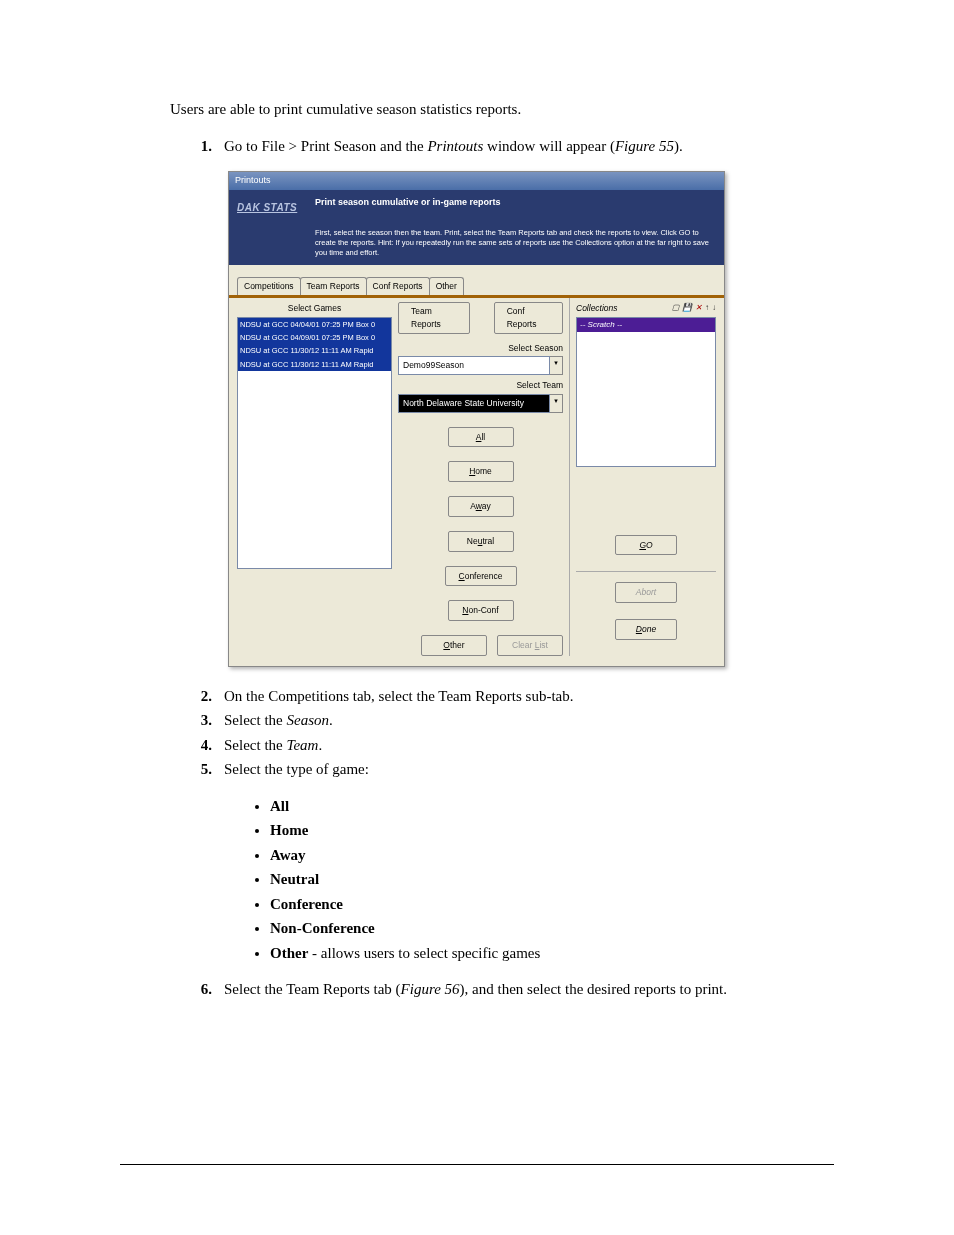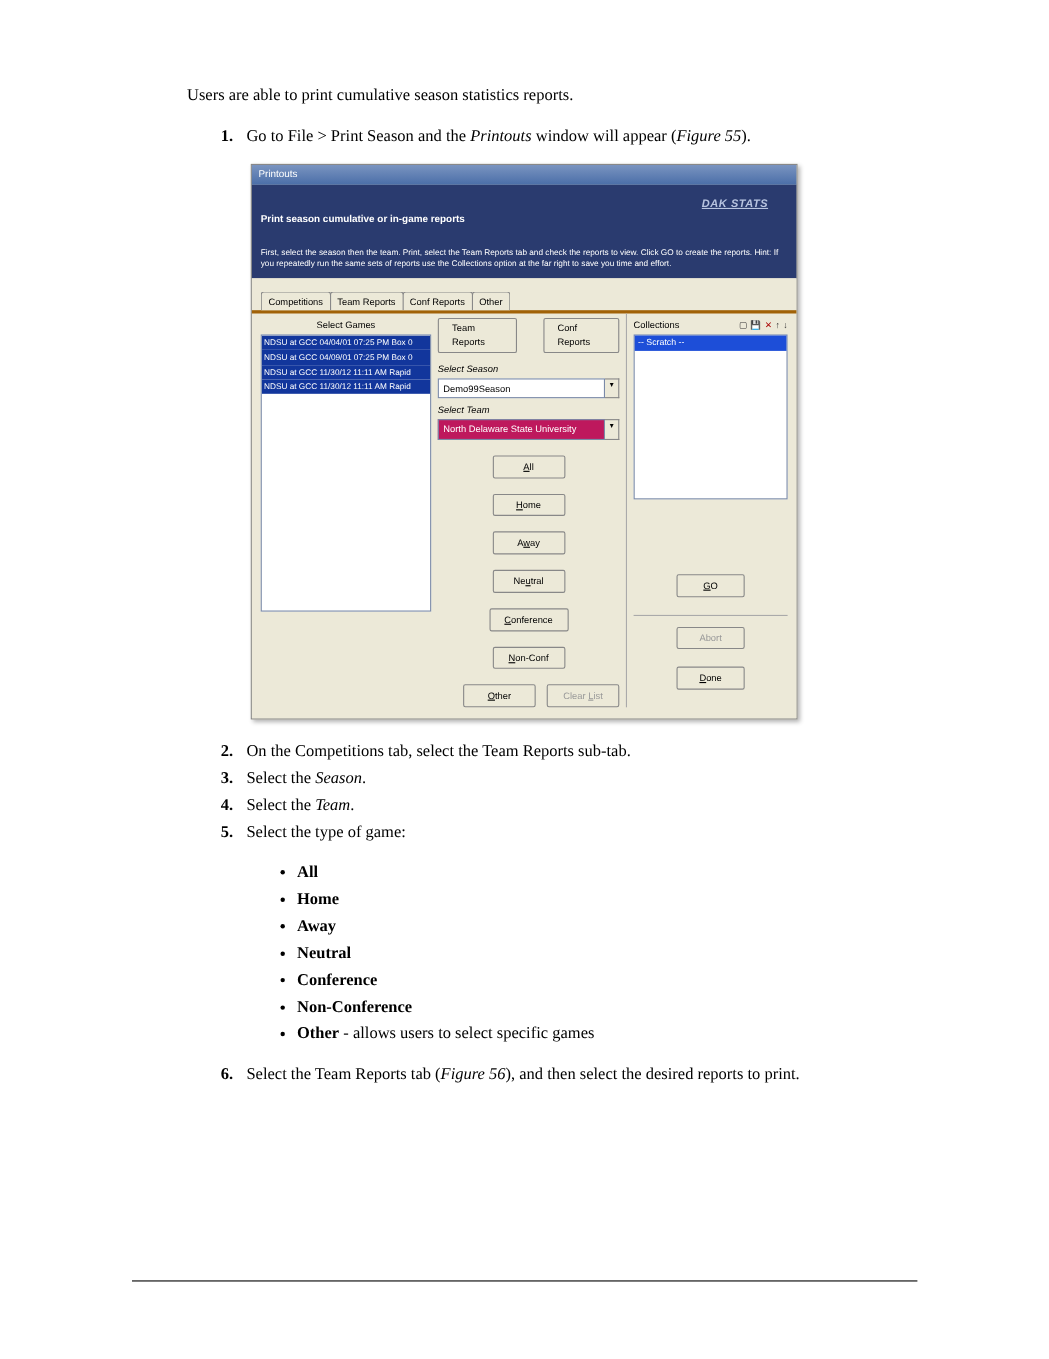--- a/index.html
+++ b/index.html
@@ -6,21 +6,21 @@
     margin: 0;
     padding: 0;
     font-family: "Palatino Linotype", "Book Antiqua", Palatino, serif;
     background: #fff;
     color: #000;
   }
   .page {
     width: 954px;
     height: 1235px;
     box-sizing: border-box;
-    padding: 76px 160px 60px 170px;
+    padding: 98px 160px 60px 170px;
     position: relative;
   }
   .body-text {
     font-size: 15px;
     line-height: 1.5;
   }
   .para { margin: 0 0 14px 0; }
   .step-list {
     list-style: none;
     padding: 0;
@@ -62,22 +62,21 @@
     background: linear-gradient(#7a94c0, #4a6ea8);
     color: #fff;
     padding: 2px 6px;
     font-size: 9px;
   }
   .header-band {
     background: #2a3b6f;
     color: #fff;
     padding: 6px 8px 8px 8px;
     display: flex;
-    align-items: flex-end;
-    flex-direction: column;
+    align-items: flex-start;
   }
   .logo {
     font-style: italic;
     font-weight: bold;
     font-size: 10px;
     color: #b8c4e0;
     letter-spacing: 0.5px;
     padding-top: 4px;
     width: 78px;
     flex-shrink: 0;
@@ -142,40 +141,39 @@
     padding: 4px 0;
   }
   .subtab {
     border: 1px solid #888;
     background: #ece9d8;
     padding: 2px 12px;
     border-radius: 2px;
     font-size: 8.5px;
   }
   .section-label {
-    text-align: left;
+    text-align: right;
     font-size: 8.5px;
     margin-top: 4px;
-    font-style: italic;
   }
   .dropdown {
     display: flex;
     margin: 2px 0 4px 0;
   }
   .dropdown .dd-field {
     flex: 1;
     border: 1px solid #7a8aa8;
     background: #fff;
     padding: 2px 4px;
     font-size: 8.5px;
     white-space: nowrap;
     overflow: hidden;
   }
   .dropdown.highlight .dd-field {
-    background: #be185d;
+    background: #000000;
     color: #fff;
   }
   .dropdown .dd-arrow {
     width: 12px;
     border: 1px solid #888;
     border-left: none;
     background: #ece9d8;
     text-align: center;
     font-size: 7px;
     line-height: 12px;
@@ -202,20 +200,21 @@
   }
   .clear-row .btn { margin: 0; }
 
   .rightcol {
     width: 140px;
     border-left: 1px solid #aaa;
     padding-left: 6px;
     padding-top: 4px;
     display: flex;
     flex-direction: column;
+    font-style: italic;
   }
   .coll-head {
     display: flex;
     justify-content: space-between;
     align-items: center;
   }
   .coll-label { font-size: 8.5px; }
   .coll-icons { display: flex; gap: 3px; }
   .coll-icons span {
     font-size: 8px;
@@ -223,21 +222,21 @@
     cursor: default;
   }
   .coll-icons .red { color: #a00; }
   .coll-list {
     border: 1px solid #7a8aa8;
     background: #fff;
     height: 148px;
     margin-top: 2px;
   }
   .coll-list .sel {
-    background: #1d4ed8;
+    background: #4c1d95;
     color: #fff;
     font-size: 8px;
     padding: 1px 3px;
   }
   .right-btns {
     margin-top: auto;
     padding-top: 8px;
   }
   .right-btns .btn { width: 60px; margin: 10px auto 16px auto; }
   .right-btns .sep {

